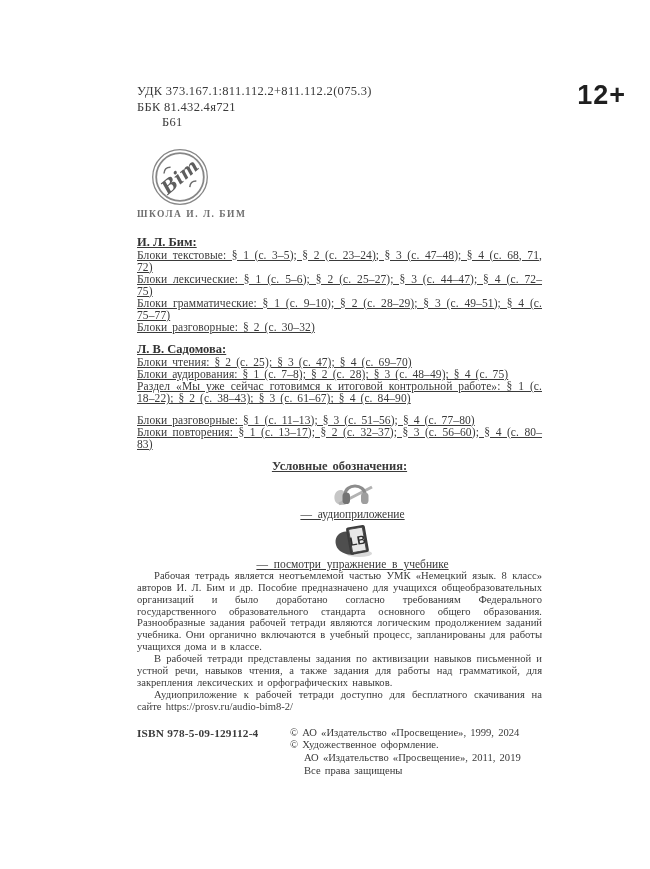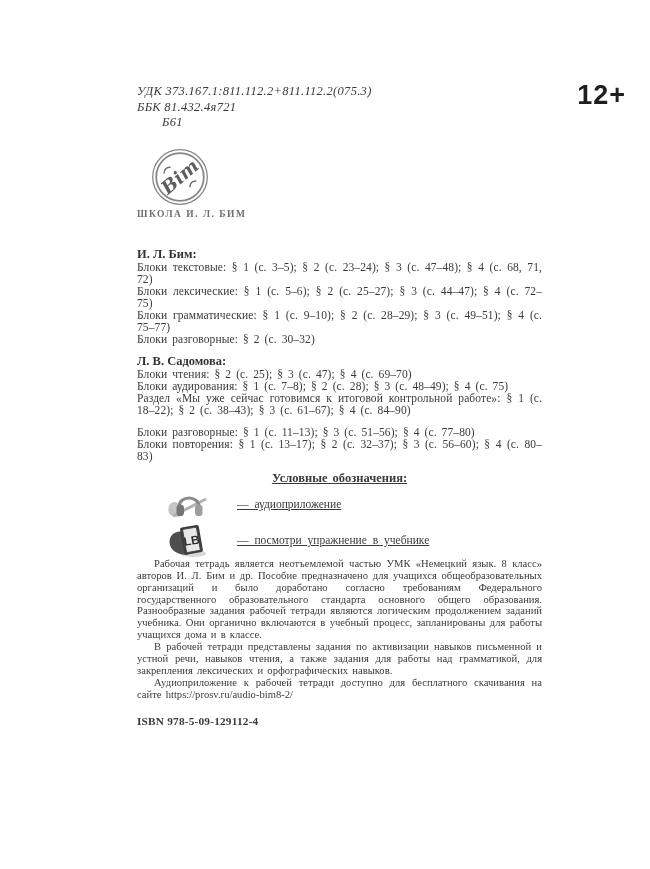--- a/index.html
+++ b/index.html
@@ -8,41 +8,41 @@
     background:#ffffff; overflow:hidden;
     font-family:"Liberation Serif", serif; color:#3a3a3a;
   }
   .age-badge {
     position:absolute; top:80px; right:24px;
     font-family:"Liberation Sans", sans-serif; font-weight:700;
     font-size:27px; letter-spacing:1px; color:#1f1f1f;
   }
   .content { position:absolute; left:137px; top:84px; width:405px; }
 
-  .catalog { font-size:12.5px; line-height:15.5px; letter-spacing:0.3px;font-style:italic; }
+  .catalog { font-size:12.5px; line-height:15.5px; letter-spacing:0.3px; }
   .catalog .code-line { padding-left:25px; }
 
   .logo-block { margin-top:17px; }
   .logo-svg { display:block; margin-left:14px; }
   .logo-caption {
     margin-top:3px; font-family:Liberation Serif, serif;
     font-size:9.5px; font-weight:700; letter-spacing:1.5px; color:#6f6f6f;
   }
 
-  .authors { margin-top:28px; }
+  .authors { margin-top:16px;text-decoration:underline; }
   .author { margin-bottom:9px; }
   .author h3 { margin:0; font-size:12.5px; line-height:14px; font-weight:700; color:#333; }
   .entry {
     margin:0; font-size:11.5px; line-height:12.1px;
     text-align:justify; word-spacing:2px; letter-spacing:0.1px;
   }
 
   .legend { margin-top:2px;text-decoration:underline; }
   .legend-title { text-align:center; font-weight:700; font-size:12.5px; word-spacing:2px; }
-  .legend-row { display:flex; align-items:center; margin-top:3px; }
+  .legend-row { display:flex; align-items:center; margin-top:3px;flex-direction:column; }
   .legend-icon { margin-left:30px; width:44px; flex-shrink:0; }
   .legend-icon svg { display:block; }
   .legend-label { margin-left:26px; font-size:11.5px; word-spacing:3px; }
 
   .annotation { }
   .annotation p {
     margin:0; font-size:10.6px; line-height:11.9px;
     text-align:justify; text-indent:17px; word-spacing:1.5px;
   }
 
@@ -136,16 +136,22 @@
     </div>
 
     <div class="annotation">
       <p>Рабочая тетрадь является неотъемлемой частью УМК «Немецкий язык. 8 класс» авторов И. Л. Бим и др. Пособие предназначено для учащихся общеобразовательных организаций и было доработано согласно требованиям Федерального государственного образовательного стандарта основного общего образования. Разнообразные задания рабочей тетради являются логическим продолжением заданий учебника. Они органично включаются в учебный процесс, запланированы для работы учащихся дома и в классе.</p>
       <p>В рабочей тетради представлены задания по активизации навыков письменной и устной речи, навыков чтения, а также задания для работы над грамматикой, для закрепления лексических и орфографических навыков.</p>
       <p>Аудиоприложение к рабочей тетради доступно для бесплатного скачивания на сайте https://prosv.ru/audio-bim8-2/</p>
     </div>
 
     <div class="imprint">
       <div class="isbn">ISBN 978-5-09-129112-4</div>
+      <div class="copyright">
+        <div>© АО «Издательство «Просвещение», 1999, 2024</div>
+        <div>© Художественное оформление.</div>
+        <div class="cont">АО «Издательство «Просвещение», 2011, 2019</div>
+        <div class="cont">Все права защищены</div>
+      </div>
     </div>
 
   </div>
 </div>
 
 </body></html>

